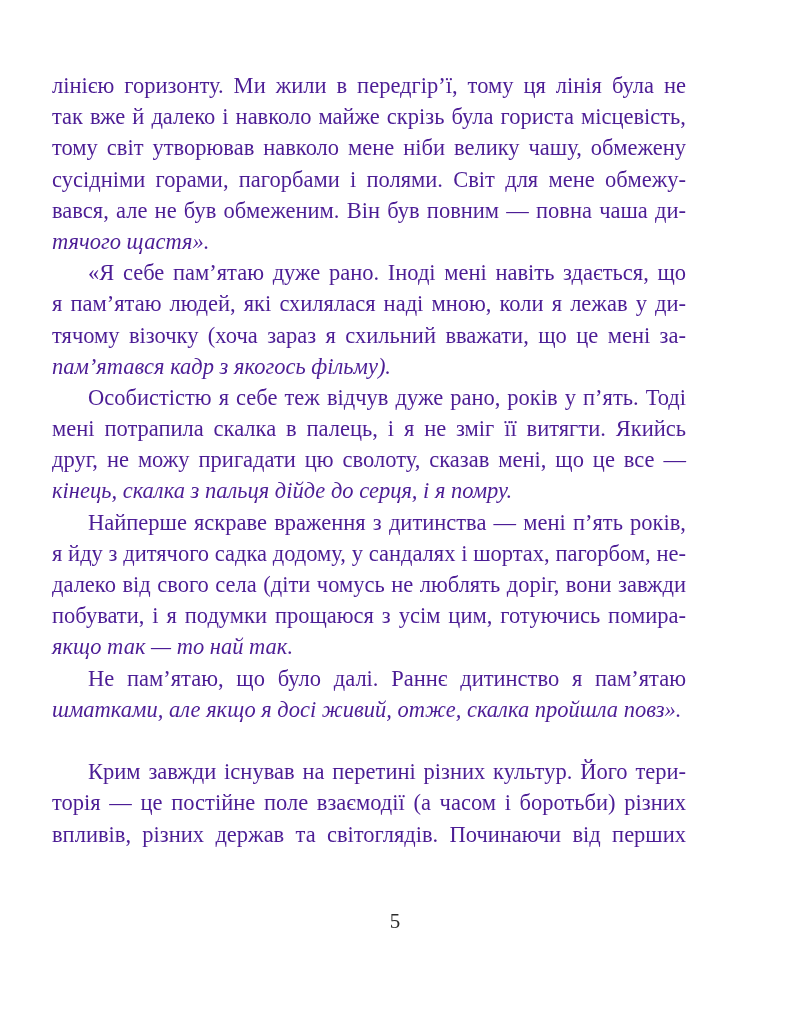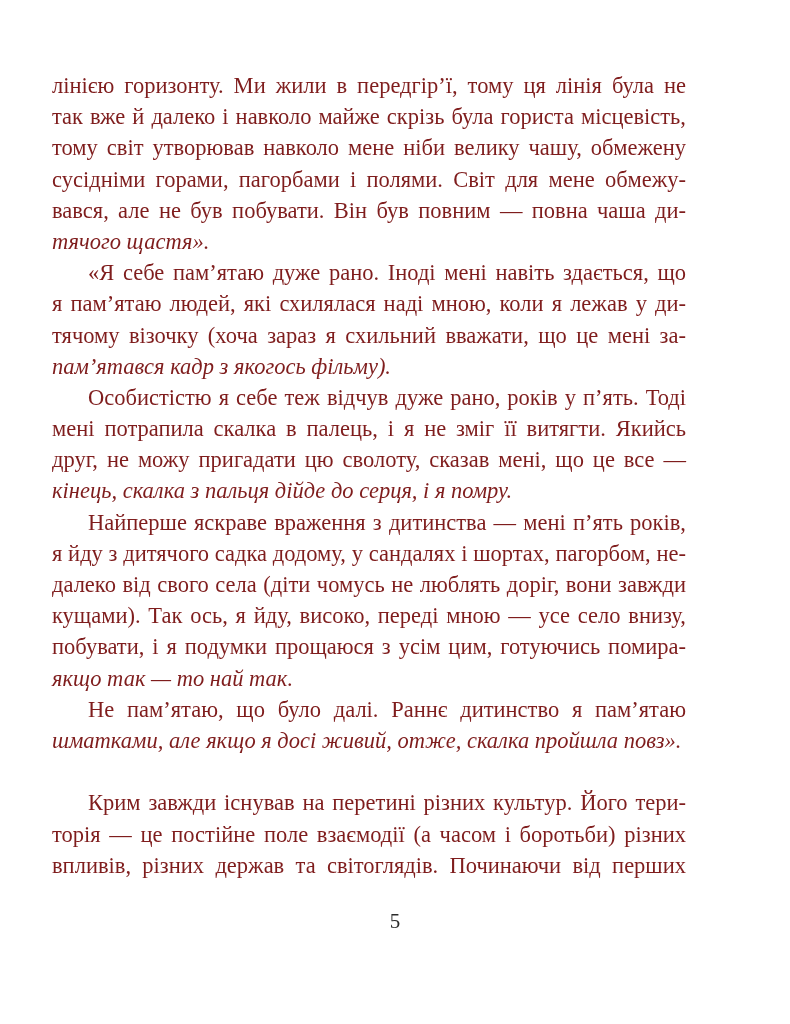--- a/index.html
+++ b/index.html
@@ -1,59 +1,58 @@
 <!DOCTYPE html>
 <html><head>
 <meta charset="utf-8">
 <style>
   html, body { margin: 0; padding: 0; background: #ffffff; }
   body { width: 790px; height: 1024px; position: relative; overflow: hidden; }
   .page {
     position: absolute; left: 52px; top: 70px; width: 634px;
     font-family: "Liberation Serif", "DejaVu Serif", serif;
-    font-size: 22.5px; line-height: 31.2px; color: #7f1d1d;
+    font-size: 22.5px; line-height: 31.2px; color: #4c1d95;
   }
   .line { display: block; white-space: nowrap; text-align: justify; text-align-last: justify; height: 31.2px; overflow: visible; }
   .line.last { text-align-last: left; font-style: italic; }
   .line.indent { padding-left: 36px; }
   .gap { height: 31.2px; }
   .pagenum {
     position: absolute; left: 0; width: 790px; top: 909px; text-align: center;
     font-family: "Liberation Serif", "DejaVu Serif", serif; font-size: 21px; color: #2a2a2a;
   }
 </style>
 </head>
 <body>
 
 <div class="page">
   <div>
     <span class="line">лінією горизонту. Ми жили в передгір’ї, тому ця лінія була не</span>
     <span class="line">так вже й далеко і навколо майже скрізь була гориста місцевість,</span>
     <span class="line">тому світ утворював навколо мене ніби велику чашу, обмежену</span>
     <span class="line">сусідніми горами, пагорбами і полями. Світ для мене обмежу-</span>
-    <span class="line">вався, але не був побувати. Він був повним — повна чаша ди-</span>
+    <span class="line">вався, але не був обмеженим. Він був повним — повна чаша ди-</span>
     <span class="line last">тячого щастя».</span>
   </div>
   <div>
     <span class="line indent">«Я себе пам’ятаю дуже рано. Іноді мені навіть здається, що</span>
     <span class="line">я пам’ятаю людей, які схилялася наді мною, коли я лежав у ди-</span>
     <span class="line">тячому візочку (хоча зараз я схильний вважати, що це мені за-</span>
     <span class="line last">пам’ятався кадр з якогось фільму).</span>
   </div>
   <div>
     <span class="line indent">Особистістю я себе теж відчув дуже рано, років у п’ять. Тоді</span>
     <span class="line">мені потрапила скалка в палець, і я не зміг її витягти. Якийсь</span>
     <span class="line">друг, не можу пригадати цю сволоту, сказав мені, що це все —</span>
     <span class="line last">кінець, скалка з пальця дійде до серця, і я помру.</span>
   </div>
   <div>
     <span class="line indent">Найперше яскраве враження з дитинства — мені п’ять років,</span>
     <span class="line">я йду з дитячого садка додому, у сандалях і шортах, пагорбом, не-</span>
     <span class="line">далеко від свого села (діти чомусь не люблять доріг, вони завжди</span>
-    <span class="line">кущами). Так ось, я йду, високо, переді мною — усе село внизу,</span>
     <span class="line">побувати, і я подумки прощаюся з усім цим, готуючись помира-</span>
     <span class="line last">якщо так — то най так.</span>
   </div>
   <div>
     <span class="line indent">Не пам’ятаю, що було далі. Раннє дитинство я пам’ятаю</span>
     <span class="line last">шматками, але якщо я досі живий, отже, скалка пройшла повз».</span>
   </div>
   <div class="gap"></div>
   <div>
     <span class="line indent">Крим завжди існував на перетині різних культур. Його тери-</span>

